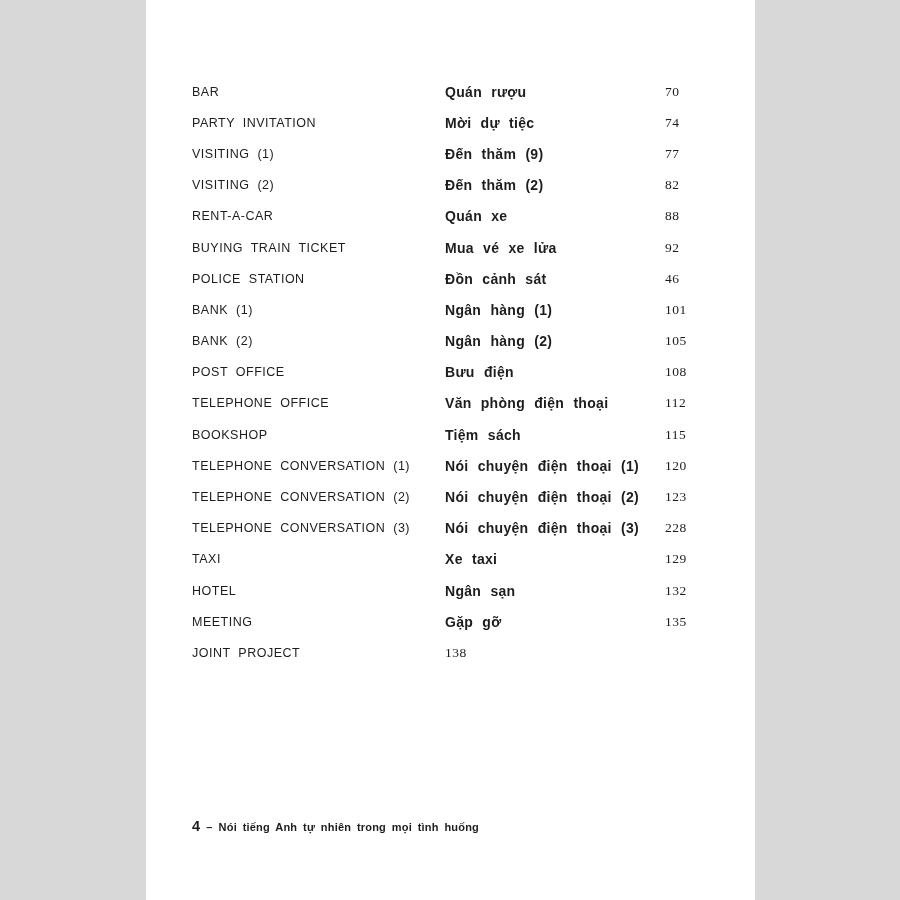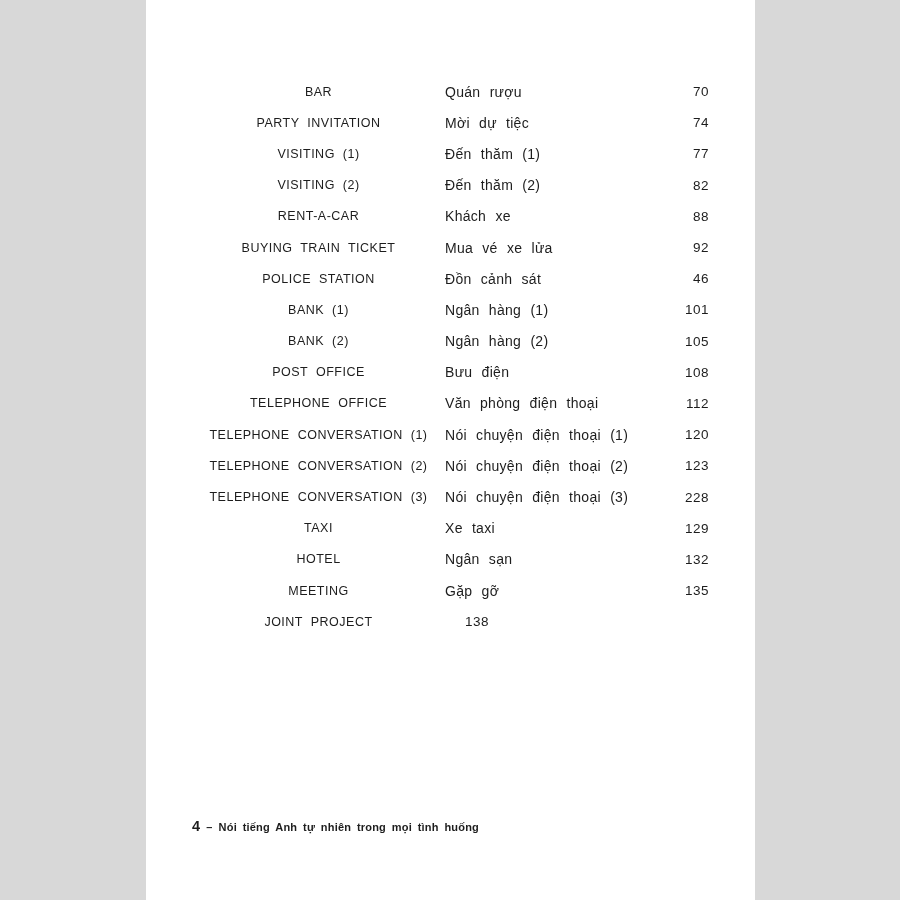--- a/index.html
+++ b/index.html
@@ -27,35 +27,35 @@
     color: #1d1d1d;
   }
   .col-en {
     width: 253px;
     flex: 0 0 253px;
     font-size: 12.5px;
     letter-spacing: 0.5px;
     word-spacing: 4px;
     text-transform: uppercase;
     white-space: nowrap;
-    text-align: center;
   }
   .col-vi {
     flex: 1 1 auto;
     font-size: 14px;
     letter-spacing: 0.3px;
     word-spacing: 5px;
     white-space: nowrap;
+    font-weight: bold;
   }
   .col-pg {
     flex: 0 0 44px;
     width: 44px;
-    text-align: right;
     font-size: 13.5px;
     letter-spacing: 0.5px;
+    font-family: Liberation Serif, serif;
   }
   .footer {
     position: absolute;
     left: 46px; top: 818px;
     color: #1d1d1d;
     font-size: 11px;
     font-weight: bold;
     letter-spacing: 0.2px;
     word-spacing: 2.5px;
     display: flex;
@@ -78,31 +78,31 @@
       <span class="col-vi">Quán rượu</span>
       <span class="col-pg">70</span>
     </div>
     <div class="toc-row">
       <span class="col-en">PARTY INVITATION</span>
       <span class="col-vi">Mời dự tiệc</span>
       <span class="col-pg">74</span>
     </div>
     <div class="toc-row">
       <span class="col-en">VISITING (1)</span>
-      <span class="col-vi">Đến thăm (1)</span>
+      <span class="col-vi">Đến thăm (9)</span>
       <span class="col-pg">77</span>
     </div>
     <div class="toc-row">
       <span class="col-en">VISITING (2)</span>
       <span class="col-vi">Đến thăm (2)</span>
       <span class="col-pg">82</span>
     </div>
     <div class="toc-row">
       <span class="col-en">RENT-A-CAR</span>
-      <span class="col-vi">Khách xe</span>
+      <span class="col-vi">Quán xe</span>
       <span class="col-pg">88</span>
     </div>
     <div class="toc-row">
       <span class="col-en">BUYING TRAIN TICKET</span>
       <span class="col-vi">Mua vé xe lửa</span>
       <span class="col-pg">92</span>
     </div>
     <div class="toc-row">
       <span class="col-en">POLICE STATION</span>
       <span class="col-vi">Đồn cảnh sát</span>
@@ -120,20 +120,25 @@
     </div>
     <div class="toc-row">
       <span class="col-en">POST OFFICE</span>
       <span class="col-vi">Bưu điện</span>
       <span class="col-pg">108</span>
     </div>
     <div class="toc-row">
       <span class="col-en">TELEPHONE OFFICE</span>
       <span class="col-vi">Văn phòng điện thoại</span>
       <span class="col-pg">112</span>
+    </div>
+    <div class="toc-row">
+      <span class="col-en">BOOKSHOP</span>
+      <span class="col-vi">Tiệm sách</span>
+      <span class="col-pg">115</span>
     </div>
     <div class="toc-row">
       <span class="col-en">TELEPHONE CONVERSATION (1)</span>
       <span class="col-vi">Nói chuyện điện thoại (1)</span>
       <span class="col-pg">120</span>
     </div>
     <div class="toc-row">
       <span class="col-en">TELEPHONE CONVERSATION (2)</span>
       <span class="col-vi">Nói chuyện điện thoại (2)</span>
       <span class="col-pg">123</span>

